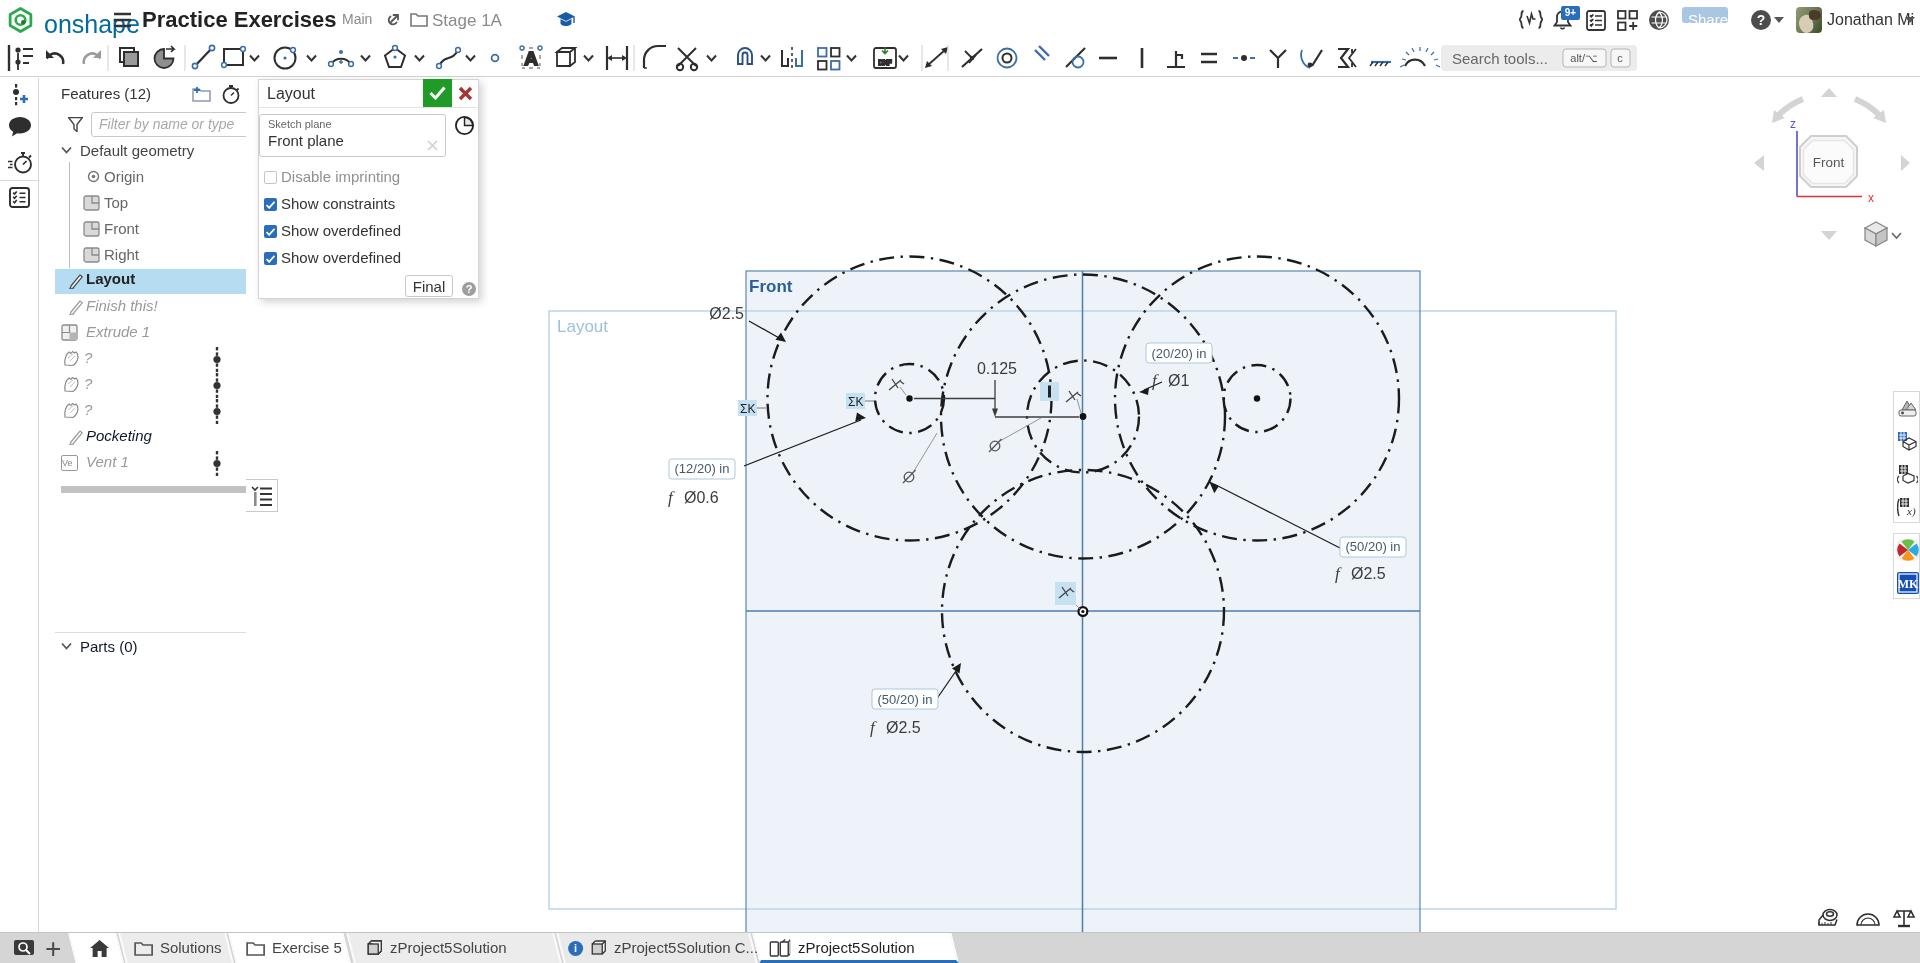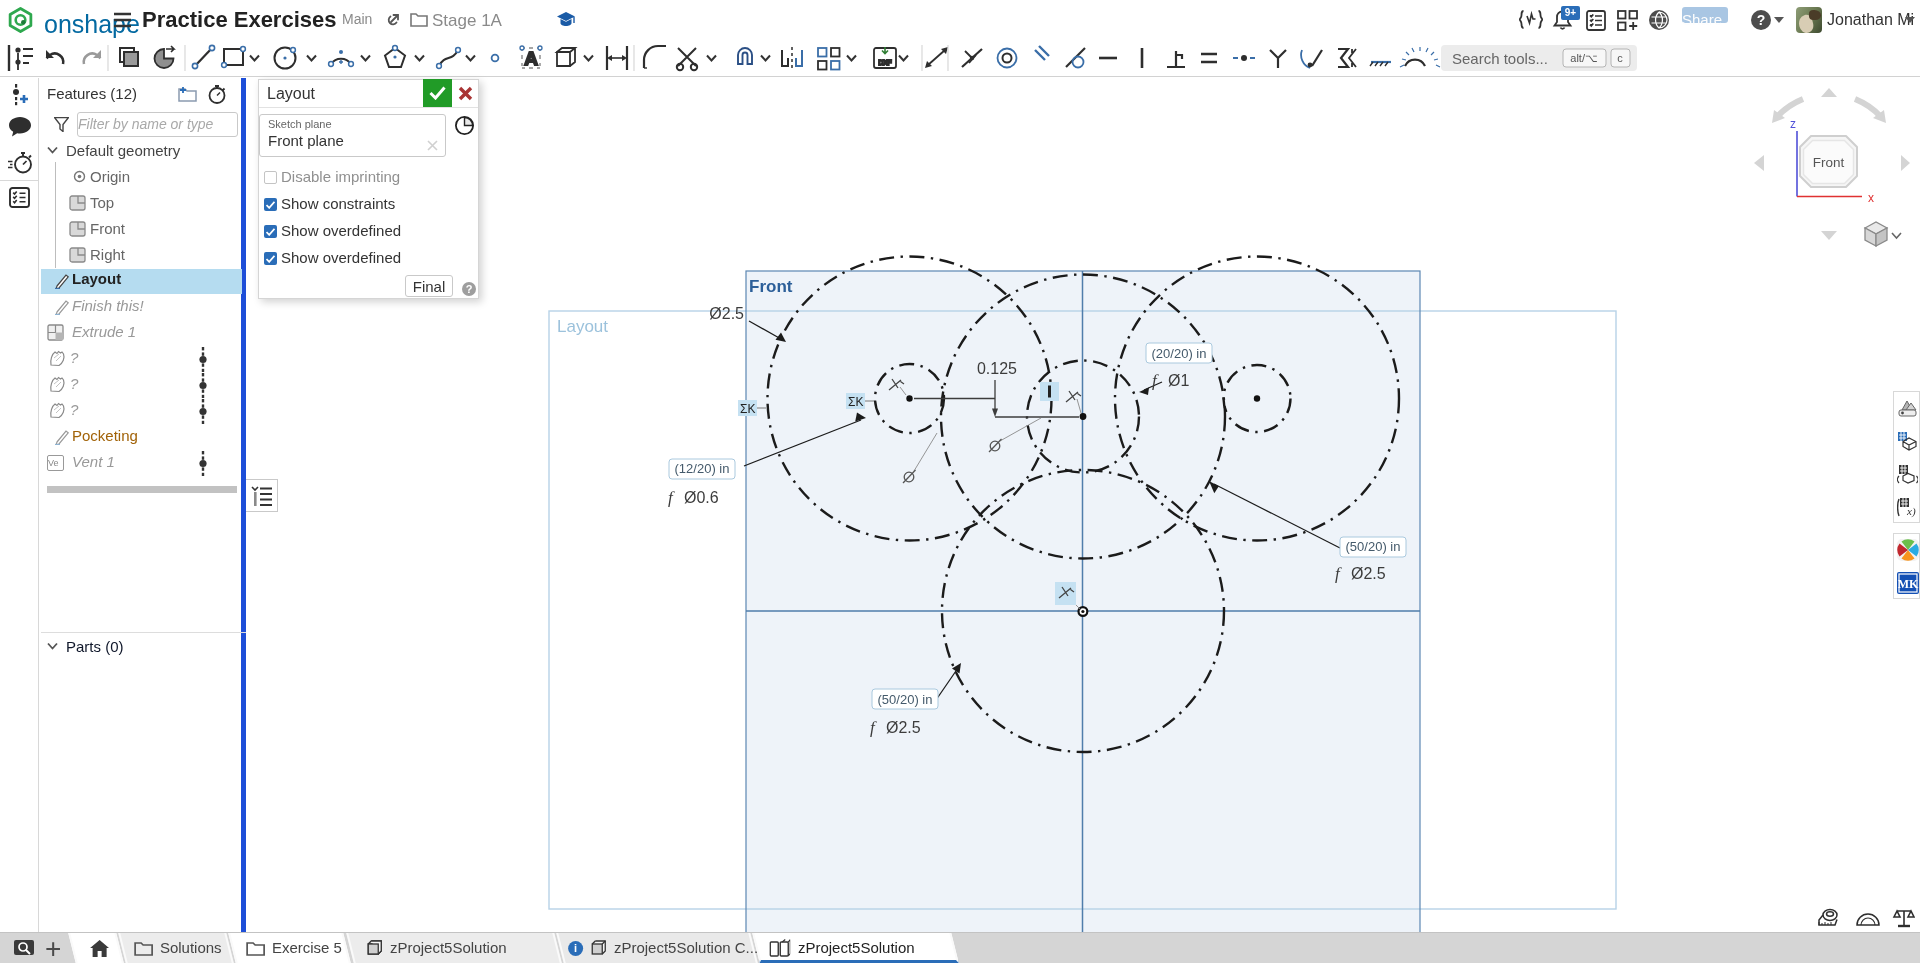--- a/index.html
+++ b/index.html
@@ -9,21 +9,21 @@
 .abs { position:absolute; }
 
 #topbar { position:absolute; left:0; top:0; width:1920px; height:40px; background:#fff; }
 #toolbar { position:absolute; left:0; top:40px; width:1920px; height:37px; background:#fff;
   border-bottom:1px solid #d2d2d2; }
 
 #leftstrip { position:absolute; left:0; top:78px; width:39px; height:854px; background:#fff;
   border-right:1px solid #d8d8d8; }
 #leftstrip .sep { position:absolute; left:0; top:102px; width:38px; height:1px; background:#d8d8d8; }
 
-#features { position:absolute; left:41px; top:78px; width:207px; height:854px; background:#fff;
+#features { position:absolute; left:55px; top:78px; width:207px; height:854px; background:#fff;
   border-right:7px solid #1d4ed8; font-size:15px; color:#555; }
 
 #canvas { position:absolute; left:246px; top:78px; width:1674px; height:854px; background:#fff; }
 
 #tabbar { position:absolute; left:0; top:932px; width:1920px; height:31px; background:#d5d5d5;
   border-top:1px solid #c3c3c3; }
 .tab { position:absolute; top:0; height:30px; transform:skewX(14deg); border-left:2px solid #fafafa;
   border-right:2px solid #fafafa; }
 .tlabel { position:absolute; top:6px; font-size:15px; color:#444; transform:skewX(-14deg); white-space:nowrap; }
 </style>
@@ -87,21 +87,21 @@
         <rect x="1" y="1" width="7.5" height="7.5"></rect>
           <rect x="12.5" y="1" width="7.5" height="7.5"></rect>
         <rect x="1" y="12.5" width="7.5" height="7.5"></rect>
         <path d="M16.2 12 v8 M12.2 16 h8"></path>
       </g>
     </svg>
     <svg class="abs" style="left:1648px;top:9px" width="22" height="22" viewBox="0 0 22 22">
       <circle cx="11" cy="11" r="10" fill="#4d4d4d"></circle>
       <path d="M11 3 a8 8 0 0 1 0 16 M3.5 8 h15 M3.5 14 h15 M11 3 a11 11 0 0 0 0 16 M11 3 a11 11 0 0 1 0 16" fill="none" stroke="#fff" stroke-width="1.2"></path>
     </svg>
-    <div class="abs" style="left:1682px;top:7px;width:46px;height:16px;background:#a9c6e3;border-radius:3px;color:#fdfdfd;font-size:15px;text-align:left;line-height:26px">Share</div>
+    <div class="abs" style="left:1682px;top:7px;width:46px;height:16px;background:#a9c6e3;border-radius:3px;color:#fdfdfd;font-size:15px;text-align:right;line-height:26px">Share</div>
     <svg class="abs" style="left:1750px;top:9px" width="22" height="22" viewBox="0 0 22 22">
       <circle cx="11" cy="11" r="10" fill="#4d4d4d"></circle>
       <text x="11" y="16" font-size="14" font-weight="bold" fill="#fff" text-anchor="middle" font-family="Liberation Sans">?</text>
     </svg>
     <svg class="abs" style="left:1774px;top:17px" width="10" height="6" viewBox="0 0 10 6">
         <path d="M0 0 L5 6 L10 0 Z" fill="#555"></path>
       </svg>
     <div class="abs" style="left:1796px;top:7px;width:26px;height:26px;border-radius:4px;background:linear-gradient(120deg,#8e9d77 0%,#6b7a52 50%,#3e4a30 100%);overflow:hidden">
       <div style="position:absolute;left:3px;top:8px;width:14px;height:18px;background:#d8cdb4;border-radius:60% 40% 50% 50%;transform:rotate(-15deg)"></div>
       <div style="position:absolute;left:13px;top:3px;width:12px;height:10px;background:#4a3c28;border-radius:40% 60% 50% 40%"></div>
@@ -303,21 +303,21 @@
       <path d="M5 0 v6 M2 3 h6" stroke="#2a6db8" stroke-width="1.8"></path>
     </svg>
     <svg class="abs" style="left:167px;top:7px" width="18" height="19" viewBox="0 0 18 19">
       <circle cx="9" cy="10.5" r="7.5" fill="none" stroke="#2e2e2e" stroke-width="1.8"></circle>
       <path d="M7 1 h4 M9 1 v2.5 M14.5 5.5 l2 -2" stroke="#2e2e2e" stroke-width="1.8"></path>
       <path d="M9 10.5 l3 -3" stroke="#2e2e2e" stroke-width="1.5"></path>
     </svg>
     <svg class="abs" style="left:13px;top:39px" width="15" height="15" viewBox="0 0 15 15">
       <path d="M0.5 0.5 h14 l-5.5 7 v7 l-3 -2.5 v-4.5 z" fill="none" stroke="#444" stroke-width="1.4"></path>
     </svg>
-    <div class="abs" style="left:36px;top:34px;width:161px;height:25px;border:1px solid #c9c9c9;border-radius:3px;font-style:italic;color:#a9a9a9;font-size:14px;line-height:23px;">Filter by name or type</div>
+    <div class="abs" style="left:36px;top:34px;width:161px;height:25px;border:1px solid #c9c9c9;border-radius:3px;font-style:italic;color:#a9a9a9;font-size:14px;line-height:23px;padding-left:7px">Filter by name or type</div>
     <svg class="abs" style="left:6px;top:68px" width="11" height="8" viewBox="0 0 11 8">
         <path d="M1 1.5 L5.5 6.5 L10 1.5" fill="none" stroke="#555" stroke-width="1.8"></path>
       </svg>
     <div class="abs" style="left:25px;top:64px;font-size:15px;color:#444">Default geometry</div>
     <div class="abs" style="left:14px;top:84px;width:1px;height:106px;background:#bdbdbd"></div>
     <svg class="abs" style="left:32px;top:92px" width="13" height="13" viewBox="0 0 13 13">
       <circle cx="6.5" cy="6.5" r="5" fill="none" stroke="#777" stroke-width="1.4"></circle>
         <circle cx="6.5" cy="6.5" r="1.8" fill="#777"></circle>
     </svg>
     <div class="abs" style="left:49px;top:90px;font-size:15px;color:#666">Origin</div>
@@ -365,21 +365,21 @@
     <div class="abs" style="left:29px;top:297px;font-size:15px;font-style:italic;color:#999">?</div>
     <svg class="abs" style="left:8px;top:324px" width="17" height="17" viewBox="0 0 17 17">
       <path d="M2 15 C1 10 3 4 6 2 l2 1.5 1.5 -2 2 1.5 1.5 -1 1.5 2 C16 8 14 13 10 15.5 z" fill="none" stroke="#8a8a8a" stroke-width="1.2"></path>
       <path d="M5 8 l5 -4 M7 11 l5 -5" stroke="#bbb" stroke-width="0.9"></path>
     </svg>
     <div class="abs" style="left:29px;top:323px;font-size:15px;font-style:italic;color:#999">?</div>
     <svg class="abs" style="left:13px;top:351px" width="16" height="16" viewBox="0 0 16 16">
       <path d="M3 13 L12 2 l2.2 1.8 L5 15 l-3 0.8 z" fill="#fff" stroke="#999" stroke-width="1.2"></path>
       <path d="M1 15.5 h5" stroke="#8fb3d2" stroke-width="1.2"></path>
     </svg>
-    <div class="abs" style="left:31px;top:349px;font-size:15px;color:#a16207">Pocketing</div>
+    <div class="abs" style="left:31px;top:349px;font-size:15px;font-style:italic;color:#0f172a">Pocketing</div>
     <div class="abs" style="left:6px;top:377px;width:17px;height:16px;border:1.2px solid #999;border-radius:2px;font-size:9px;color:#888;text-align:left;line-height:14px">Ve</div>
     <div class="abs" style="left:31px;top:375px;font-size:15px;font-style:italic;color:#999">Vent 1</div>
     <svg class="abs" style="left:158px;top:269px" width="8" height="25" viewBox="0 0 8 25">
       <g fill="#333">
           <rect x="2.8" y="0" width="2.4" height="3.4"></rect>
           <rect x="2.8" y="5.4" width="2.4" height="3.4"></rect>
           <circle cx="4" cy="12.5" r="3.6"></circle>
           <rect x="2.8" y="16.4" width="2.4" height="3.4"></rect>
           <rect x="2.8" y="21.8" width="2.4" height="3.4"></rect>
         </g>

